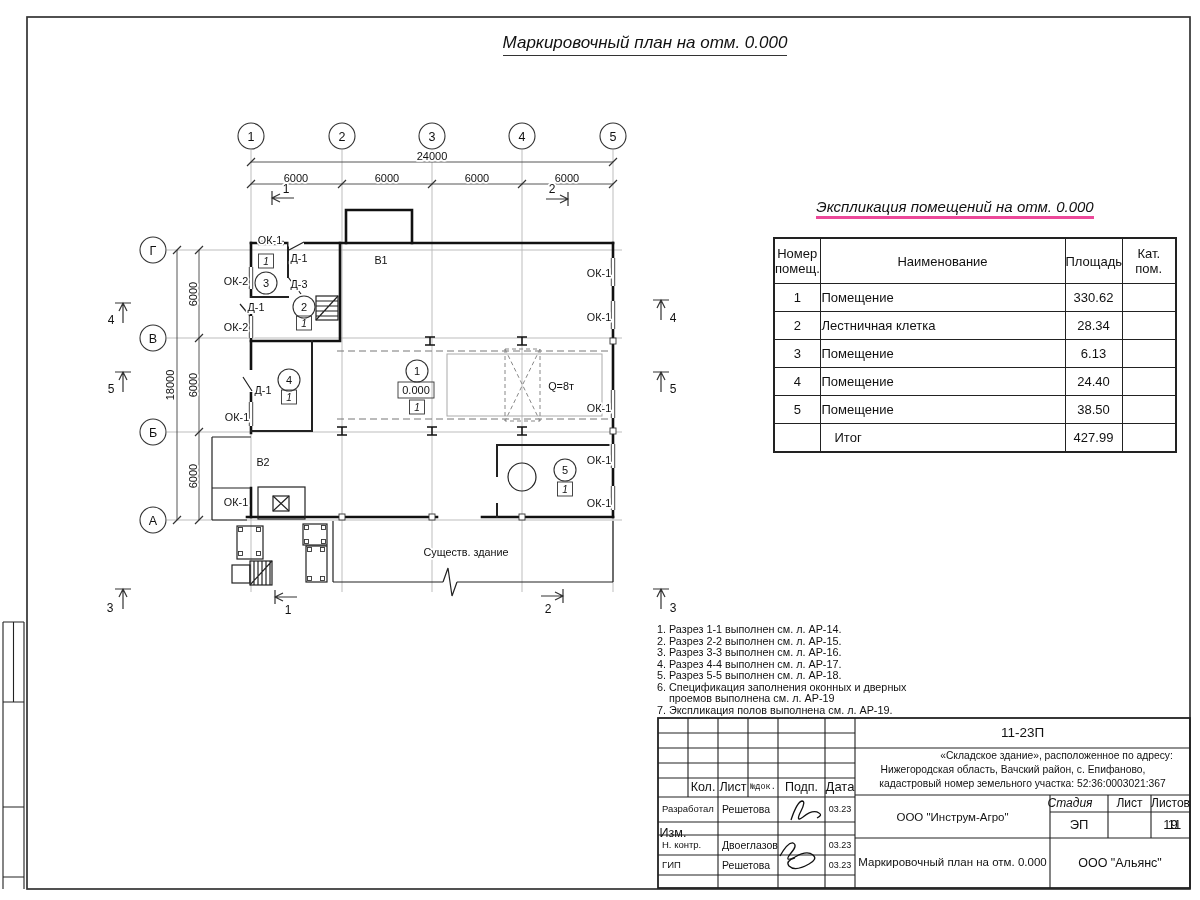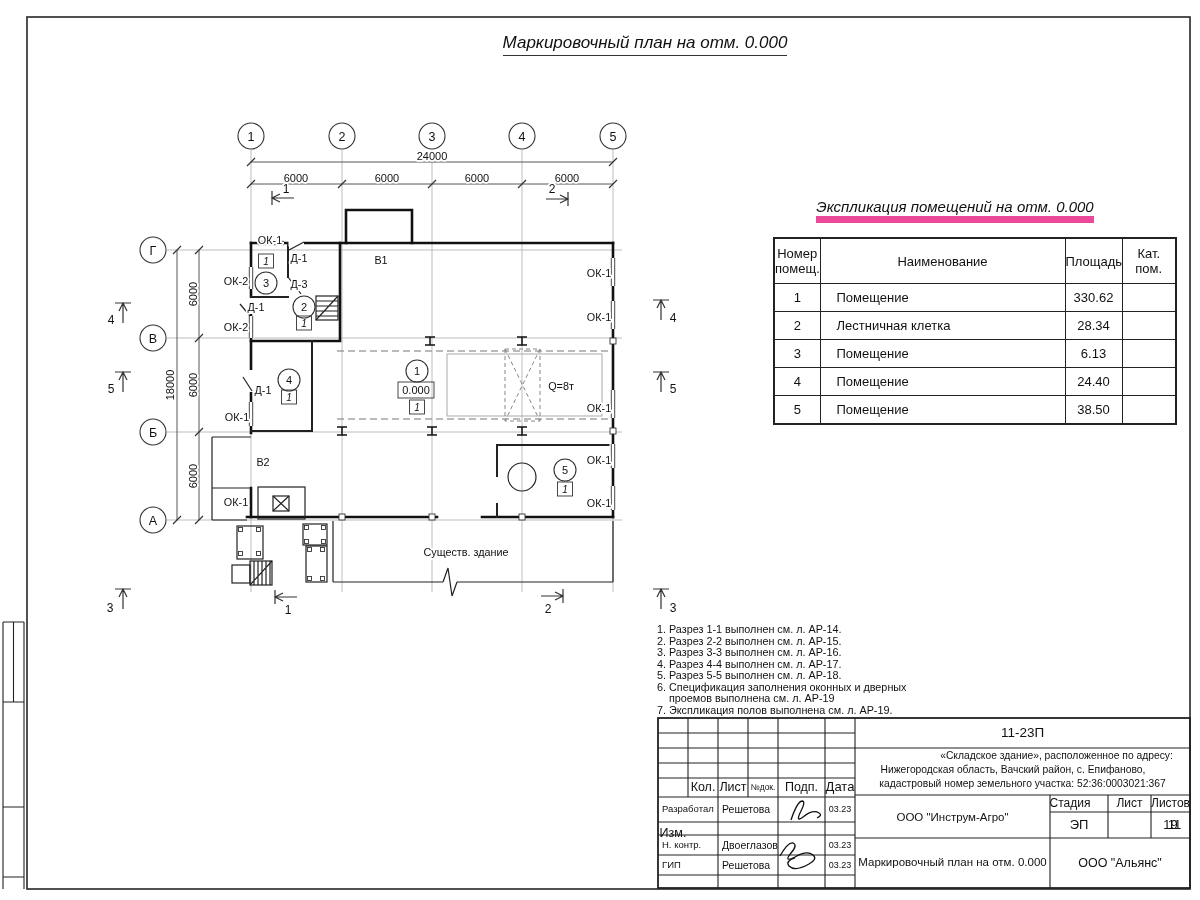--- a/index.html
+++ b/index.html
@@ -23,27 +23,27 @@
   .dash{stroke:#777;stroke-width:1;stroke-dasharray:7 4;fill:none;}
   .dash2{stroke:#888;stroke-width:1;stroke-dasharray:4 3;fill:none;}
   .lite{stroke:#aaa;stroke-width:1;fill:none;}
   .tb{stroke:#222;stroke-width:1.1;fill:none;}
   .tbB{stroke:#222;stroke-width:1.8;fill:none;}
   .sig{stroke:#111;stroke-width:1.3;fill:none;}
   .halo{paint-order:stroke;stroke:#fff;stroke-width:3.5px;stroke-linejoin:round;}
   .page-title{display:flex;justify-content:center;font-style:italic;font-size:17px;}
   .page-title span{border-bottom:1.2px solid #333;padding-bottom:2px;}
   .etitle{display:flex;justify-content:center;font-style:italic;font-size:15px;}
-  .etitle span{border-bottom:7px solid #ec4899;padding-bottom:1px;}
+  .etitle span{border-bottom:3px solid #ec4899;padding-bottom:1px;}
   table.expl{border-collapse:collapse;table-layout:fixed;width:402px;}
   table.expl th,table.expl td{border:1.2px solid #222;font-weight:normal;font-size:13px;
       padding:0;overflow:hidden;white-space:pre-line;}
   table.expl th{height:44px;text-align:center;}
   table.expl td{height:27px;text-align:center;}
-  table.expl td.nm{text-align:left;padding-left:16px;}
+  table.expl td.nm{text-align:left;padding-left:1px;}
   table.expl{border:2px solid #222;}
   .notes{font-size:10.8px;line-height:11.5px;white-space:pre;}
   .tbt{display:flex;align-items:center;justify-content:center;text-align:center;line-height:1.15;}
   .tbl{justify-content:flex-start;padding-left:4px;text-align:right;}
 </style>
 </head>
 <body>
 
 <div class="sheet">
 
@@ -288,42 +288,48 @@
           <td class="nm">Помещение</td>
           <td>24.40</td>
           <td></td>
         </tr>
         <tr>
           <td>5</td>
           <td class="nm">Помещение</td>
           <td>38.50</td>
           <td></td>
         </tr>
+        <tr>
+          <td></td>
+          <td class="nm" style="padding-left: 14px;">Итог</td>
+          <td>427.99</td>
+          <td></td>
+        </tr>
       </tbody>
   </table>
 
   <div class="abs notes" style="left:657px;top:624px;" id="notes-box"><div>1. Разрез 1-1 выполнен см. л. АР-14.</div><div>2. Разрез 2-2 выполнен см. л. АР-15.</div><div>3. Разрез 3-3 выполнен см. л. АР-16.</div><div>4. Разрез 4-4 выполнен см. л. АР-17.</div><div>5. Разрез 5-5 выполнен см. л. АР-18.</div><div>6. Спецификация заполнения оконных и дверных</div><div>    проемов выполнена см. л. АР-19</div><div>7. Экспликация полов выполнена см. л. АР-19.</div></div>
 
   <div class="abs tbt" style="left:855px;top:718px;width:335px;height:30px;font-size:13.5px;">11-23П</div>
   <div class="abs tbt" style="left:855px;top:749px;width:335px;height:14px;font-size:10.3px;padding-left:34px;">«Складское здание», расположенное по адресу:</div>
   <div class="abs tbt" style="left:855px;top:763px;width:316px;height:14px;font-size:10.3px;">Нижегородская область, Вачский район, с. Епифаново,</div>
   <div class="abs tbt" style="left:855px;top:777px;width:335px;height:14px;font-size:10.3px;">кадастровый номер земельного участка: 52:36:0003021:367</div>
   <div class="abs tbt" style="left:855px;top:797px;width:195px;height:41px;font-size:11.5px;">ООО "Инструм-Агро"</div>
   <div class="abs tbt" style="left:855px;top:838px;width:195px;height:50px;font-size:11.5px;">Маркировочный план на отм. 0.000</div>
   <div class="abs tbt" style="left:1050px;top:838px;width:140px;height:50px;font-size:12.5px;">ООО "Альянс"</div>
-  <div class="abs tbt" style="left:1050px;top:795px;width:40px;height:17px;font-size:12px;">Стадия</div>
+  <div class="abs tbt" style="left:1050px;top:795px;width:40px;height:17px;font-size:12px;font-style:italic;">Стадия</div>
   <div class="abs tbt" style="left:1108px;top:795px;width:43px;height:17px;font-size:12px;">Лист</div>
   <div class="abs tbt" style="left:1151px;top:795px;width:39px;height:17px;font-size:12px;">Листов</div>
   <div class="abs tbt" style="left:1050px;top:812px;width:58px;height:26px;font-size:13px;">ЭП</div>
   <div class="abs tbt" style="left:1108px;top:812px;width:43px;height:26px;font-size:13px;margin-left:45px;">11</div>
   <div class="abs tbt" style="left:1151px;top:812px;width:39px;height:26px;font-size:13px;">19</div>
   <div class="abs tbt" style="left:658px;top:778px;width:30px;height:15px;font-size:12.5px;margin-top:48px;">Изм.</div>
   <div class="abs tbt" style="left:688px;top:778px;width:30px;height:19px;font-size:12.5px;">Кол.</div>
   <div class="abs tbt" style="left:718px;top:778px;width:30px;height:19px;font-size:12.5px;">Лист</div>
-  <div class="abs tbt" style="left:748px;top:778px;width:30px;height:19px;font-size:8.5px;">№док.</div>
+  <div class="abs tbt" style="left:748px;top:778px;width:30px;height:19px;font-size:8.5px;font-family:Liberation Mono, monospace;">№док.</div>
   <div class="abs tbt" style="left:778px;top:778px;width:47px;height:19px;font-size:12.5px;">Подп.</div>
   <div class="abs tbt" style="left:825px;top:778px;width:30px;height:19px;font-size:13px;">Дата</div>
   <div class="abs tbt tbl" style="left:658px;top:797px;width:60px;height:25px;font-size:9.5px;">Разработал</div>
   <div class="abs tbt tbl" style="left:718px;top:797px;width:60px;height:25px;font-size:10.5px;">Решетова</div>
   <div class="abs tbt" style="left:825px;top:797px;width:30px;height:25px;font-size:9px;">03.23</div>
   <div class="abs tbt tbl" style="left:658px;top:835px;width:60px;height:20px;font-size:9.5px;">Н. контр.</div>
   <div class="abs tbt tbl" style="left:718px;top:835px;width:60px;height:20px;font-size:10.5px;">Двоеглазов</div>
   <div class="abs tbt" style="left:825px;top:835px;width:30px;height:20px;font-size:9px;">03.23</div>
   <div class="abs tbt tbl" style="left:658px;top:855px;width:60px;height:20px;font-size:9.5px;">ГИП</div>
   <div class="abs tbt tbl" style="left:718px;top:855px;width:60px;height:20px;font-size:10.5px;">Решетова</div>

